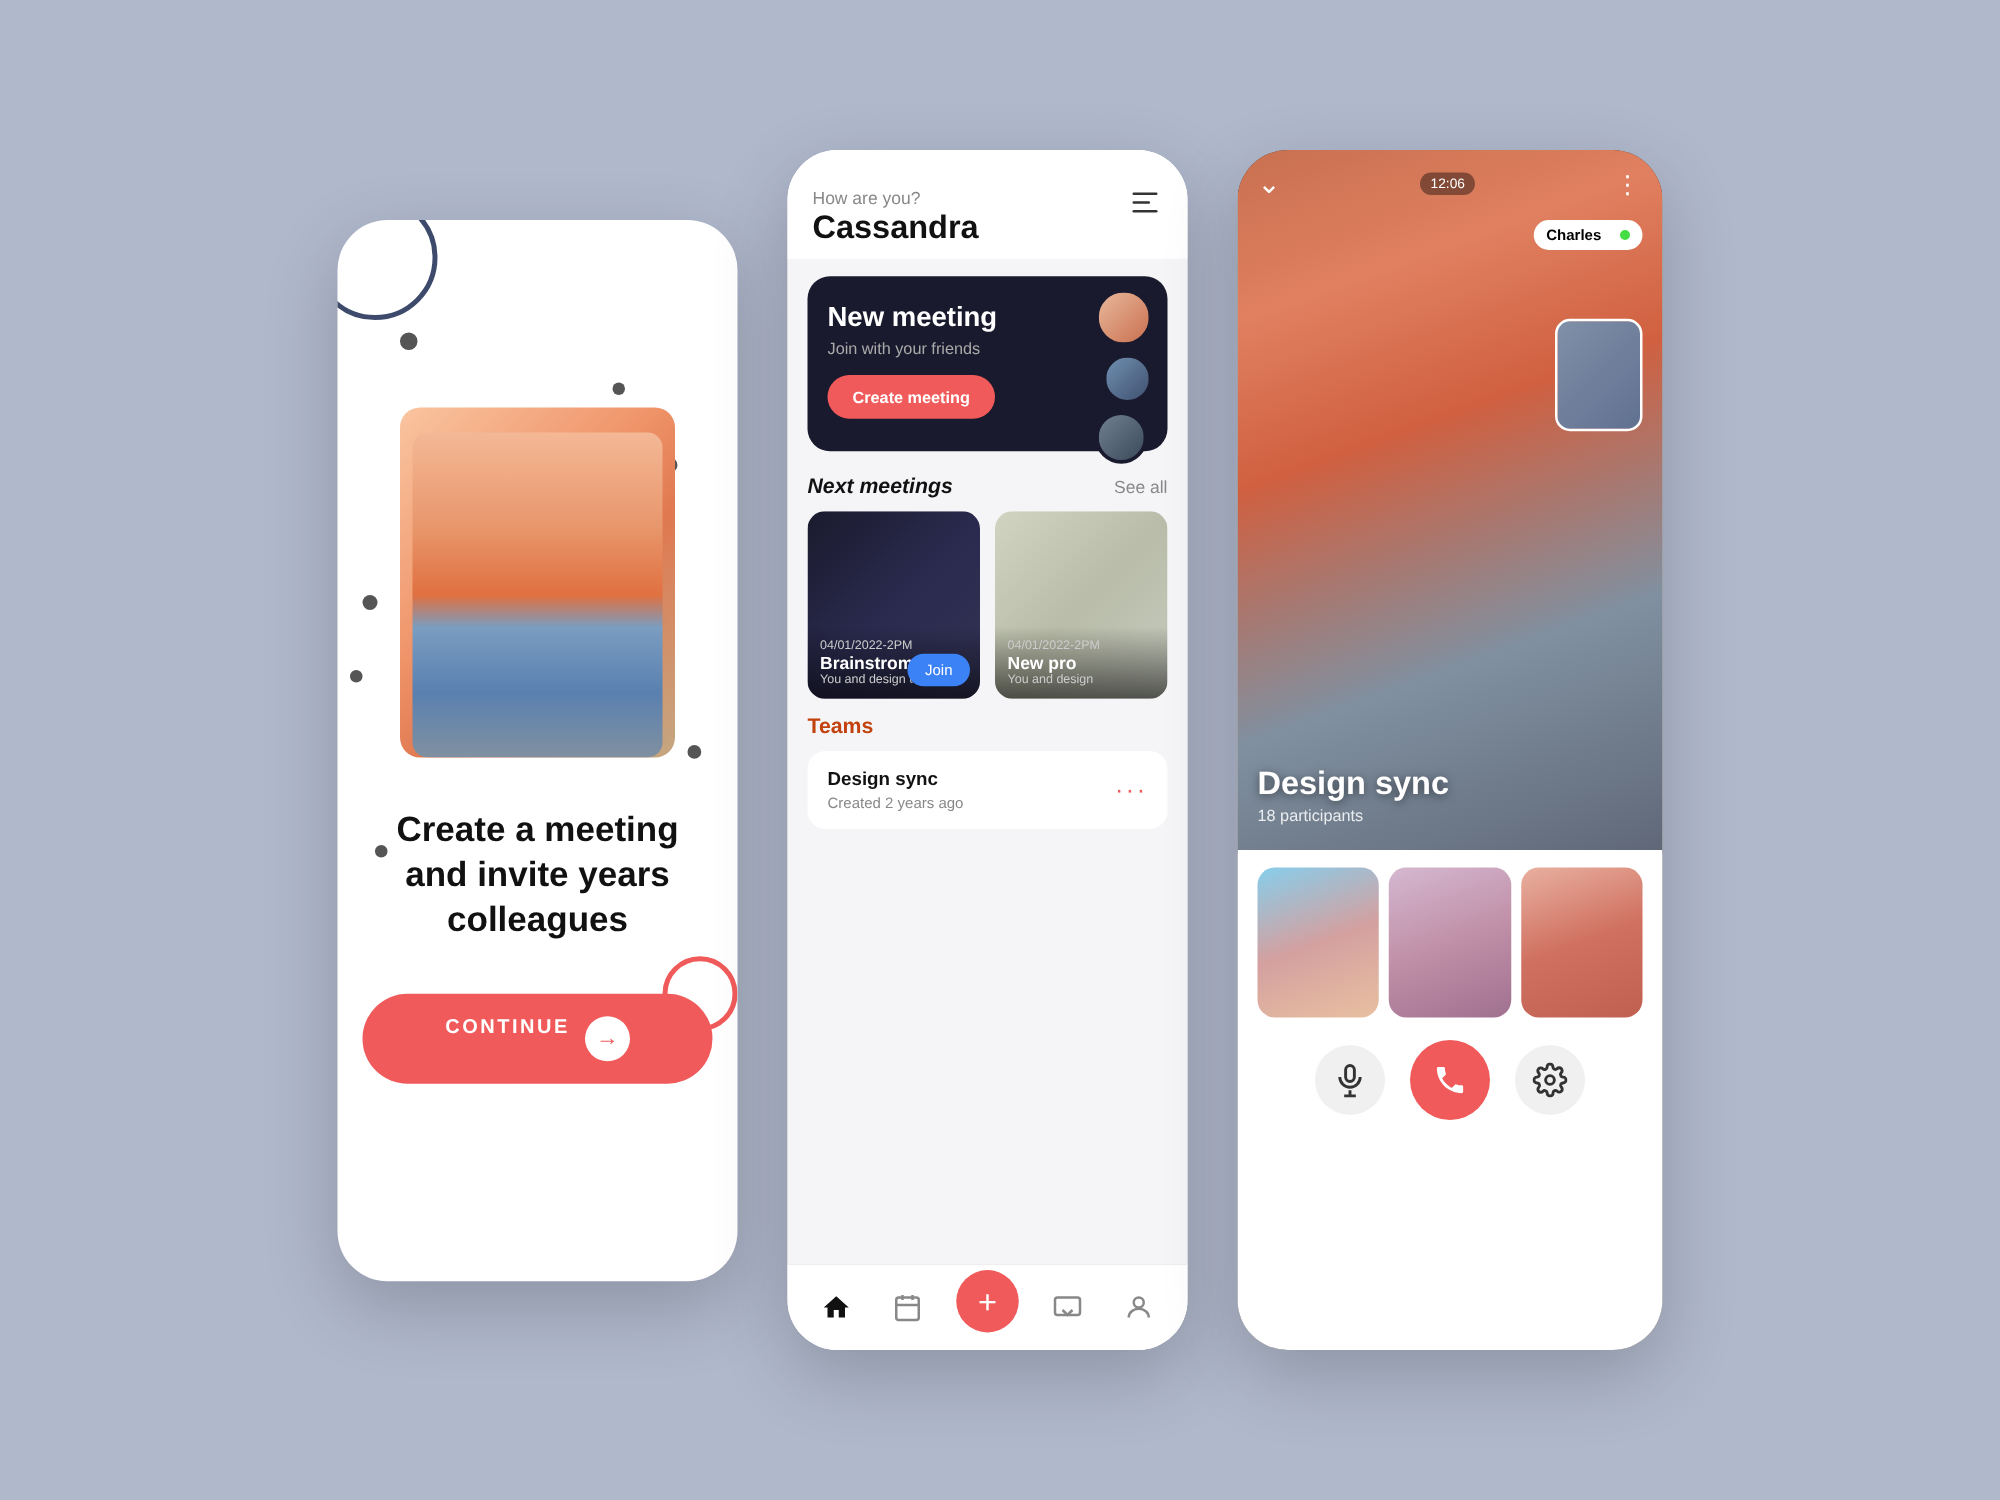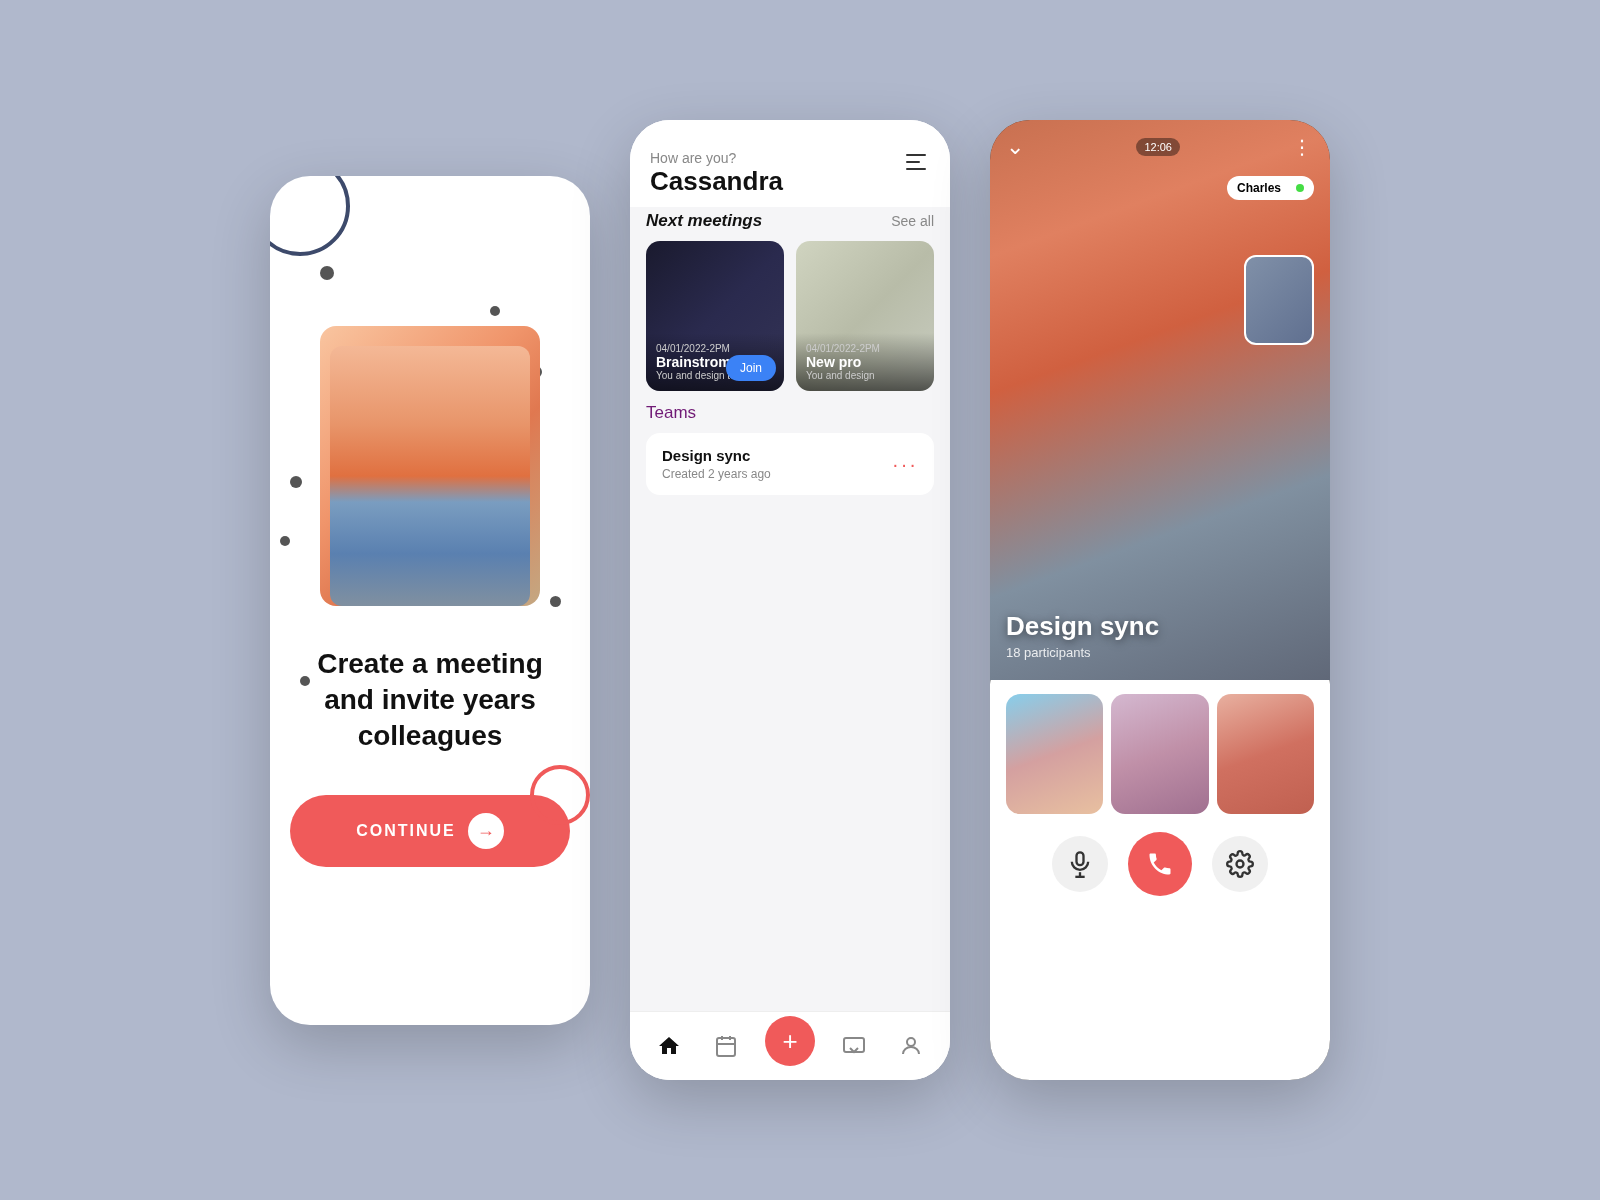--- a/index.html
+++ b/index.html
@@ -85,21 +85,21 @@
       line-height: 1.3;
     }
     .continue-btn {
       margin-top: 40px;
       width: 100%;
       background: #f05a5a;
       border: none;
       border-radius: 50px;
       padding: 18px 30px;
       display: flex;
-      align-items: center;
+      align-items: flex-start;
       justify-content: center;
       gap: 12px;
       cursor: pointer;
     }
     .continue-btn span {
       color: white;
       font-weight: 700;
       font-size: 16px;
       letter-spacing: 2px;
     }
@@ -295,22 +295,22 @@
       font-weight: 400;
       font-size: 12px;
       cursor: pointer;
     }
 
     .teams-section {
       padding: 12px 16px 4px;
     }
     .teams-title {
       font-size: 17px;
-      font-weight: 400;
-      color: #701a75;
+      font-weight: 700;
+      color: #c2410c;
       margin-bottom: 10px;
     }
     .team-card {
       background: white;
       border-radius: 14px;
       padding: 14px 16px;
       display: flex;
       justify-content: space-between;
       align-items: center;
     }
@@ -574,20 +574,32 @@
         <div class="greeting-small">How are you?</div>
         <div class="greeting-name">Cassandra</div>
       </div>
       <div class="hamburger-icon">
         <span></span>
           <span></span>
           <span></span>
       </div>
     </div>
 
+    <div class="banner">
+      <h3>New meeting</h3>
+      <p>Join with your friends</p>
+      <button class="create-btn">
+        <span>Create meeting</span>
+      </button>
+      <div class="avatar-group">
+        <div class="avatar-sm avatar-sm-1"></div>
+        <div class="avatar-sm avatar-sm-2"></div>
+        <div class="avatar-sm avatar-sm-3"></div>
+      </div>
+    </div>
 
     <div class="section-header">
       <span class="section-title">Next meetings</span>
       <span class="see-all">See all</span>
     </div>
 
     <div class="meetings-row">
 
       <div class="meeting-card">
         <div class="meeting-card-bg mc-bg1"></div>

